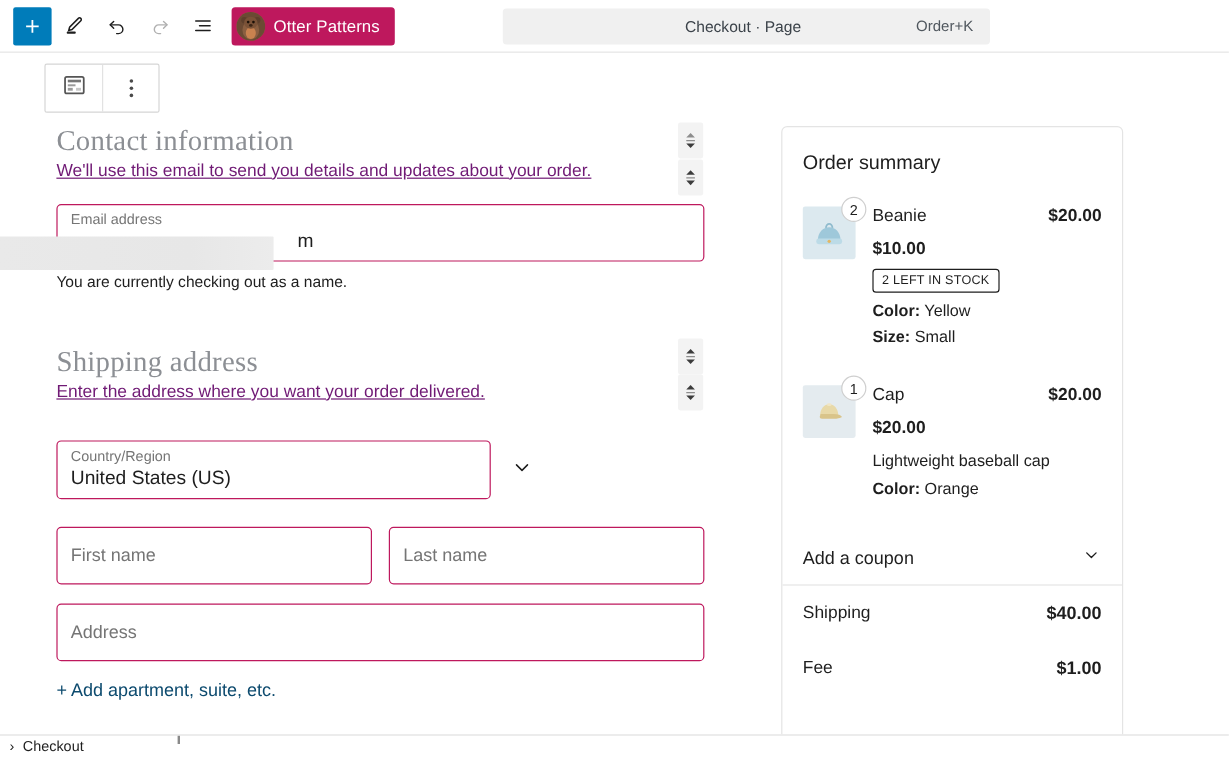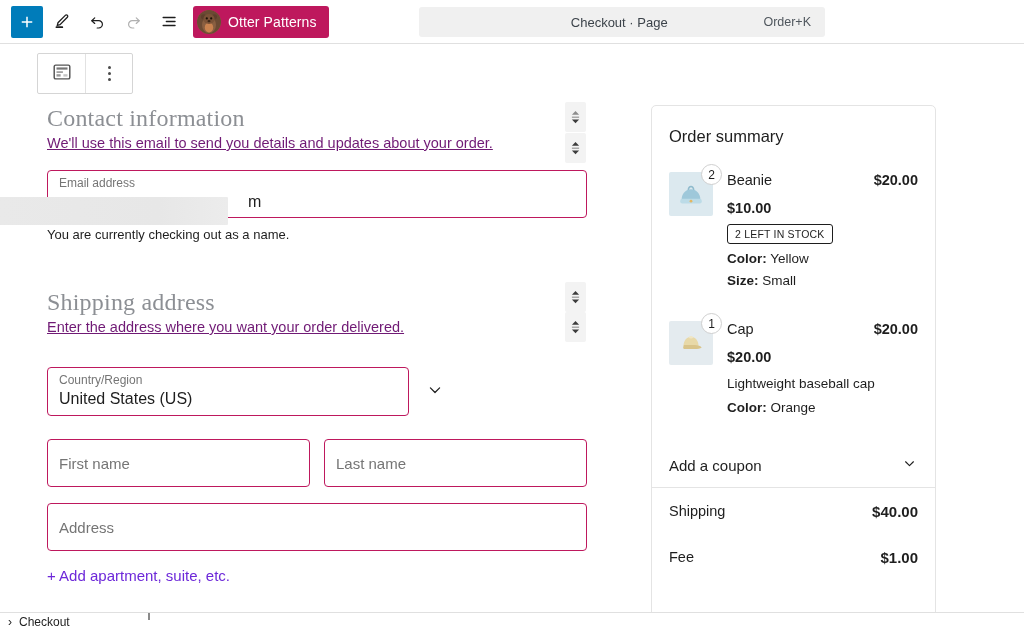--- a/index.html
+++ b/index.html
@@ -116,21 +116,21 @@
     position: absolute; left: -50px; top: 26px;
     width: 230px; height: 28px;
     background: linear-gradient(90deg,#e9e9e9 0%,#e7e7e7 70%,#ececec 100%);
     border-radius: 1px;
   }
 
   .row2 { display: flex; gap: 14px; }
   .row2 > .field { flex: 1; }
 
   .add-apartment {
-    font-size: 15px; color: #6d28d9; margin-top: 16px; cursor: pointer;
+    font-size: 15px; color: #0c4a6e; margin-top: 16px; cursor: pointer;
   }
 
   
   .mover {
     position: absolute; width: 21px; height: 30px;
     display: flex; flex-direction: column; align-items: center; justify-content: center;
     gap: 2px; background: #f3f3f3; border-radius: 2px; cursor: pointer;
   }
   .mover svg { display: block; }
 

